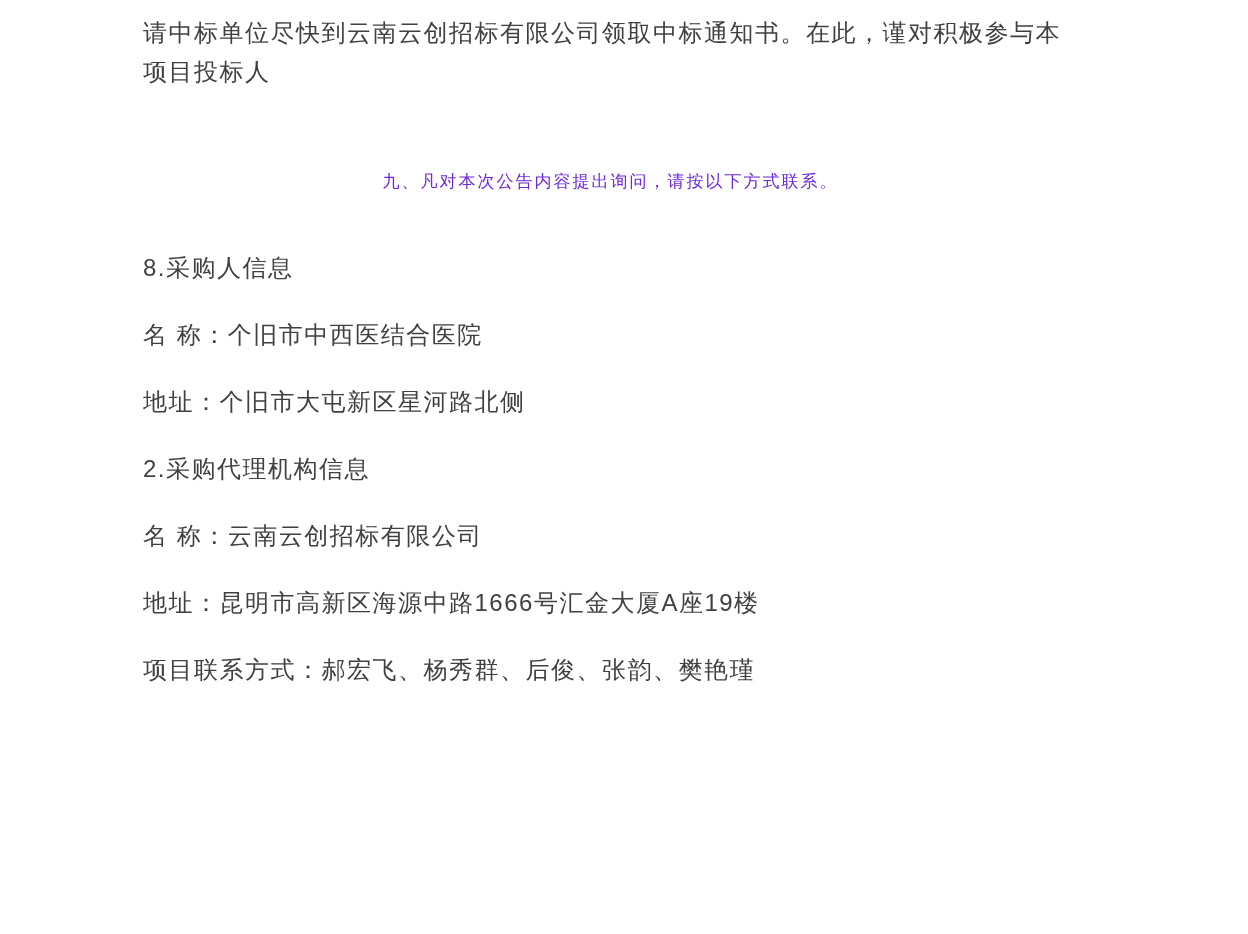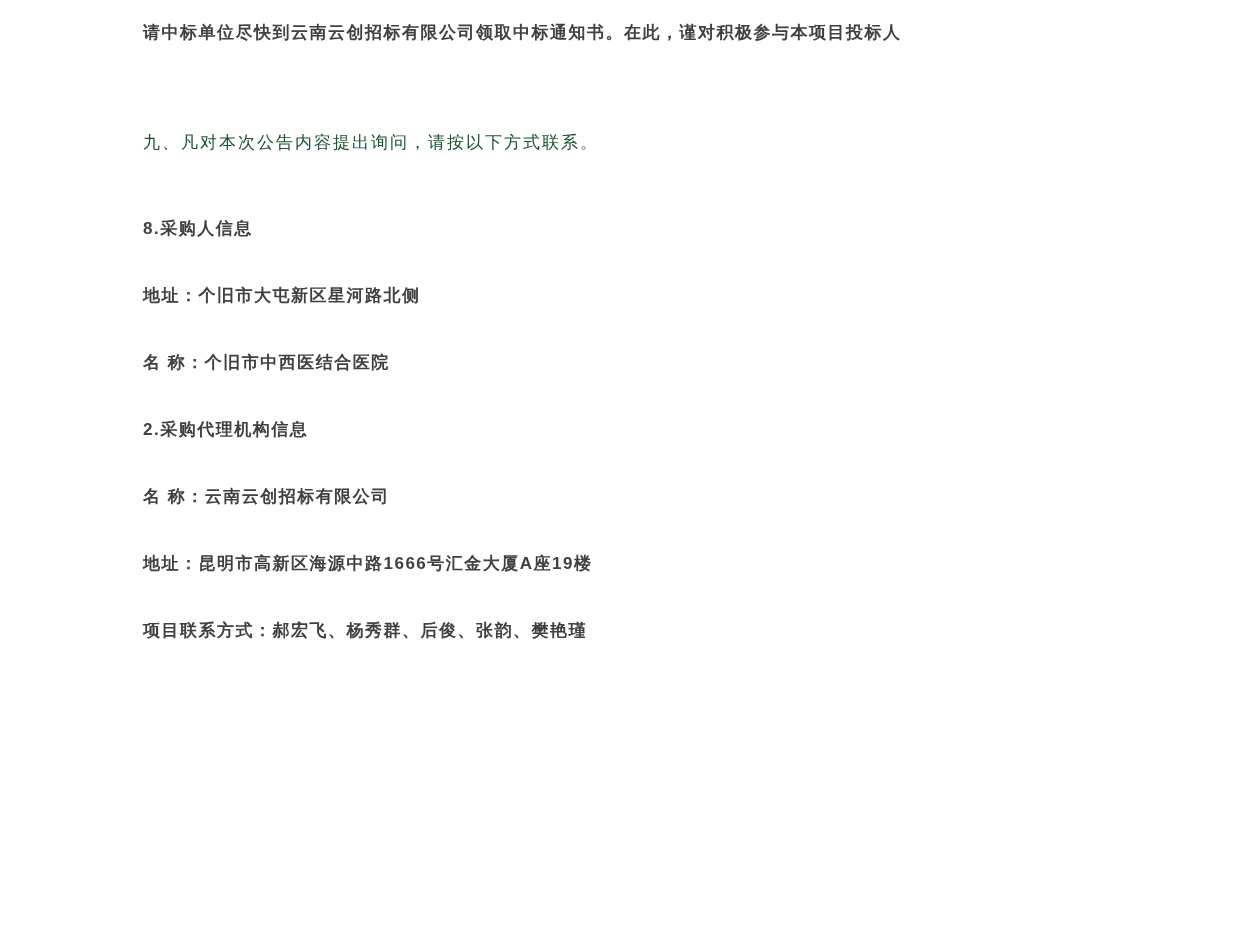--- a/index.html
+++ b/index.html
@@ -14,57 +14,58 @@
   }
   .doc {
     box-sizing: border-box;
     padding: 13px 170px 44px 143px;
     width: 1248px;
     min-height: 934px;
     color: #404040;
   }
   .p-body {
     margin: 0 0 28px 0;
-    font-size: 17px;
+    font-size: 24px;
     line-height: 39px;
     letter-spacing: 1.5px;
-    font-weight: 700;
+    font-weight: 400;
     color: #404040;
   }
   .intro {
     margin-bottom: 76px;
   }
   .intro .line {
     display: block;
   }
   .p-small {
     margin: 0 0 51px 0;
     font-size: 17px;
     line-height: 30px;
     letter-spacing: 2px;
     font-weight: 400;
-    color: #14532d;
+    color: #6d28d9;
+    text-align: center;
   }
 </style>
 </head>
 <body>
 
 <main class="doc">
 
   <p class="p-body intro">
     <span class="line">请中标单位尽快到云南云创招标有限公司领取中标通知书。在此，谨对积极参与本项目投标人</span>
   </p>
 
   <p class="p-small">九、凡对本次公告内容提出询问，请按以下方式联系。</p>
 
   <p class="p-body">8.采购人信息</p>
 
+  <p class="p-body">名 称：个旧市中西医结合医院</p>
+
   <p class="p-body">地址：个旧市大屯新区星河路北侧</p>
-
-  <p class="p-body">名 称：个旧市中西医结合医院</p>
 
 
   <p class="p-body">2.采购代理机构信息</p>
 
   <p class="p-body">名 称：云南云创招标有限公司</p>
 
   <p class="p-body">地址：昆明市高新区海源中路1666号汇金大厦A座19楼</p>
 
 
 

